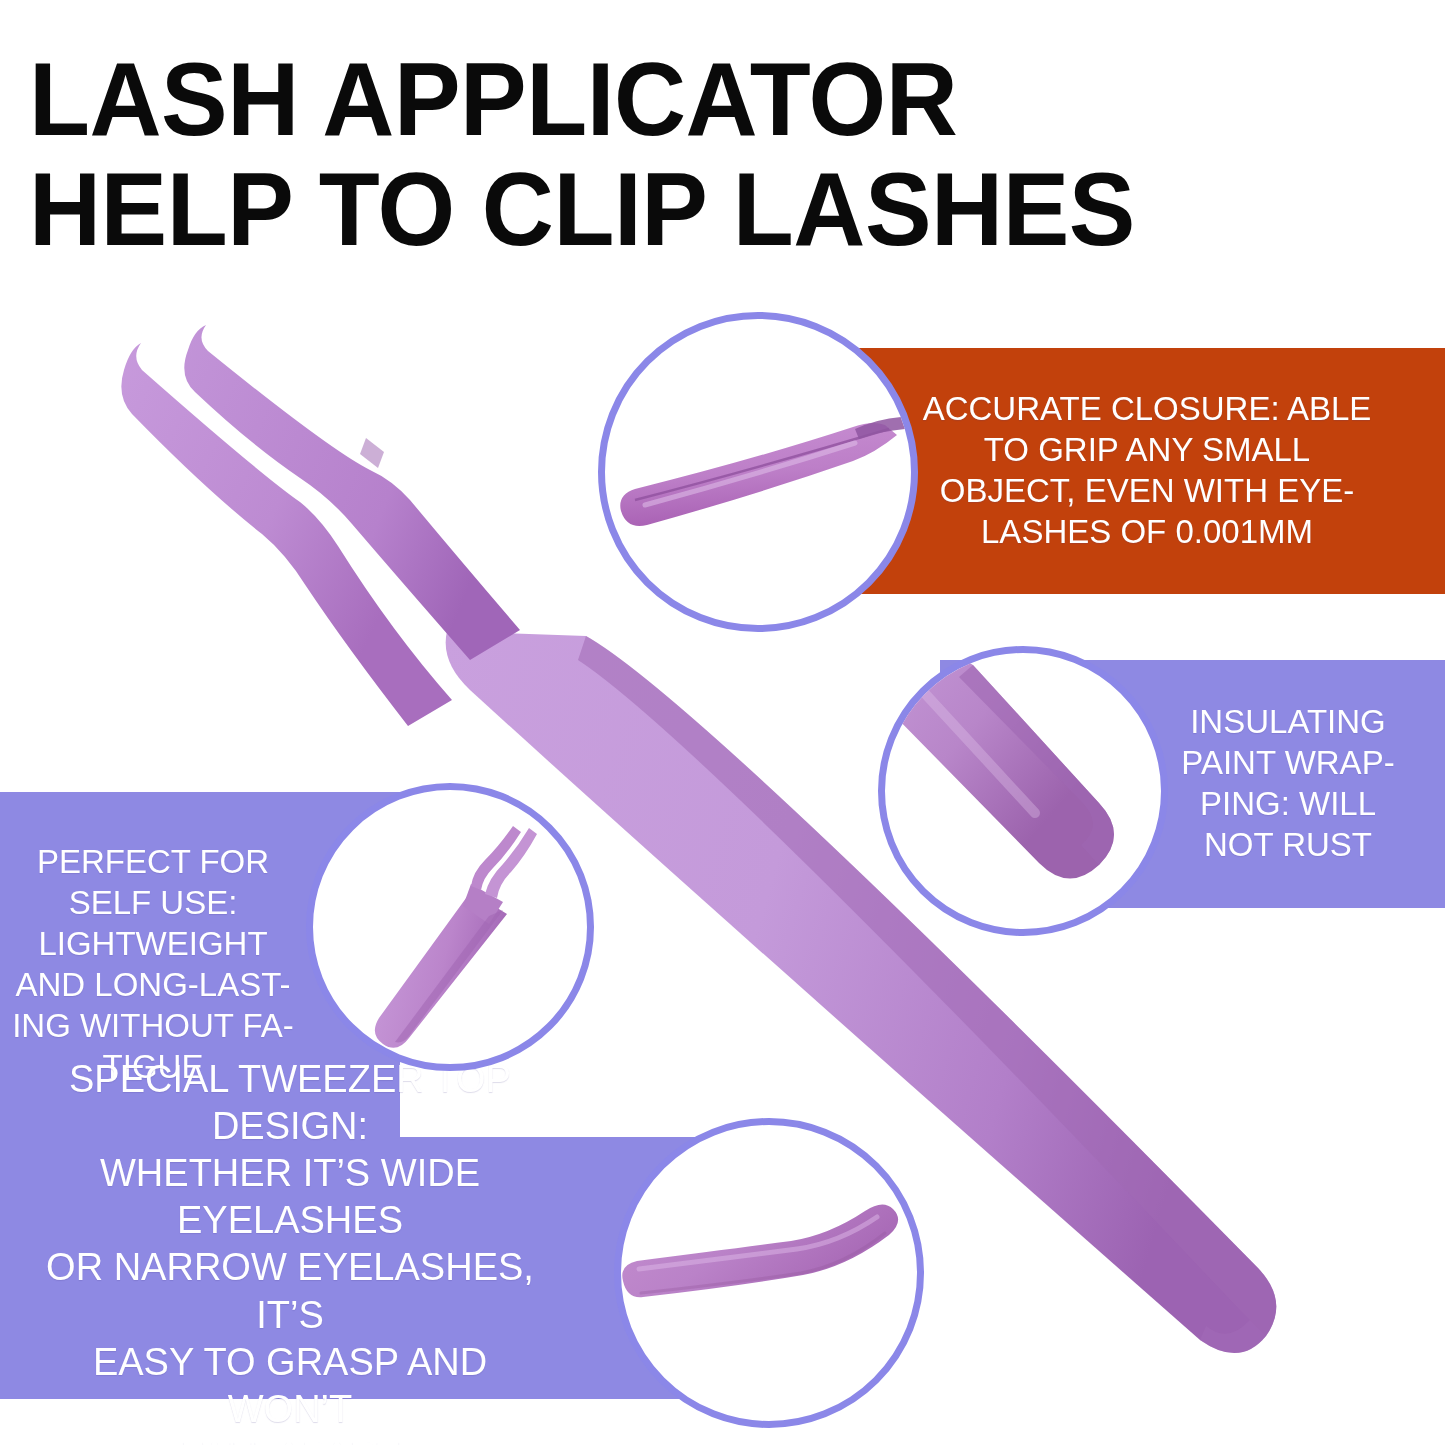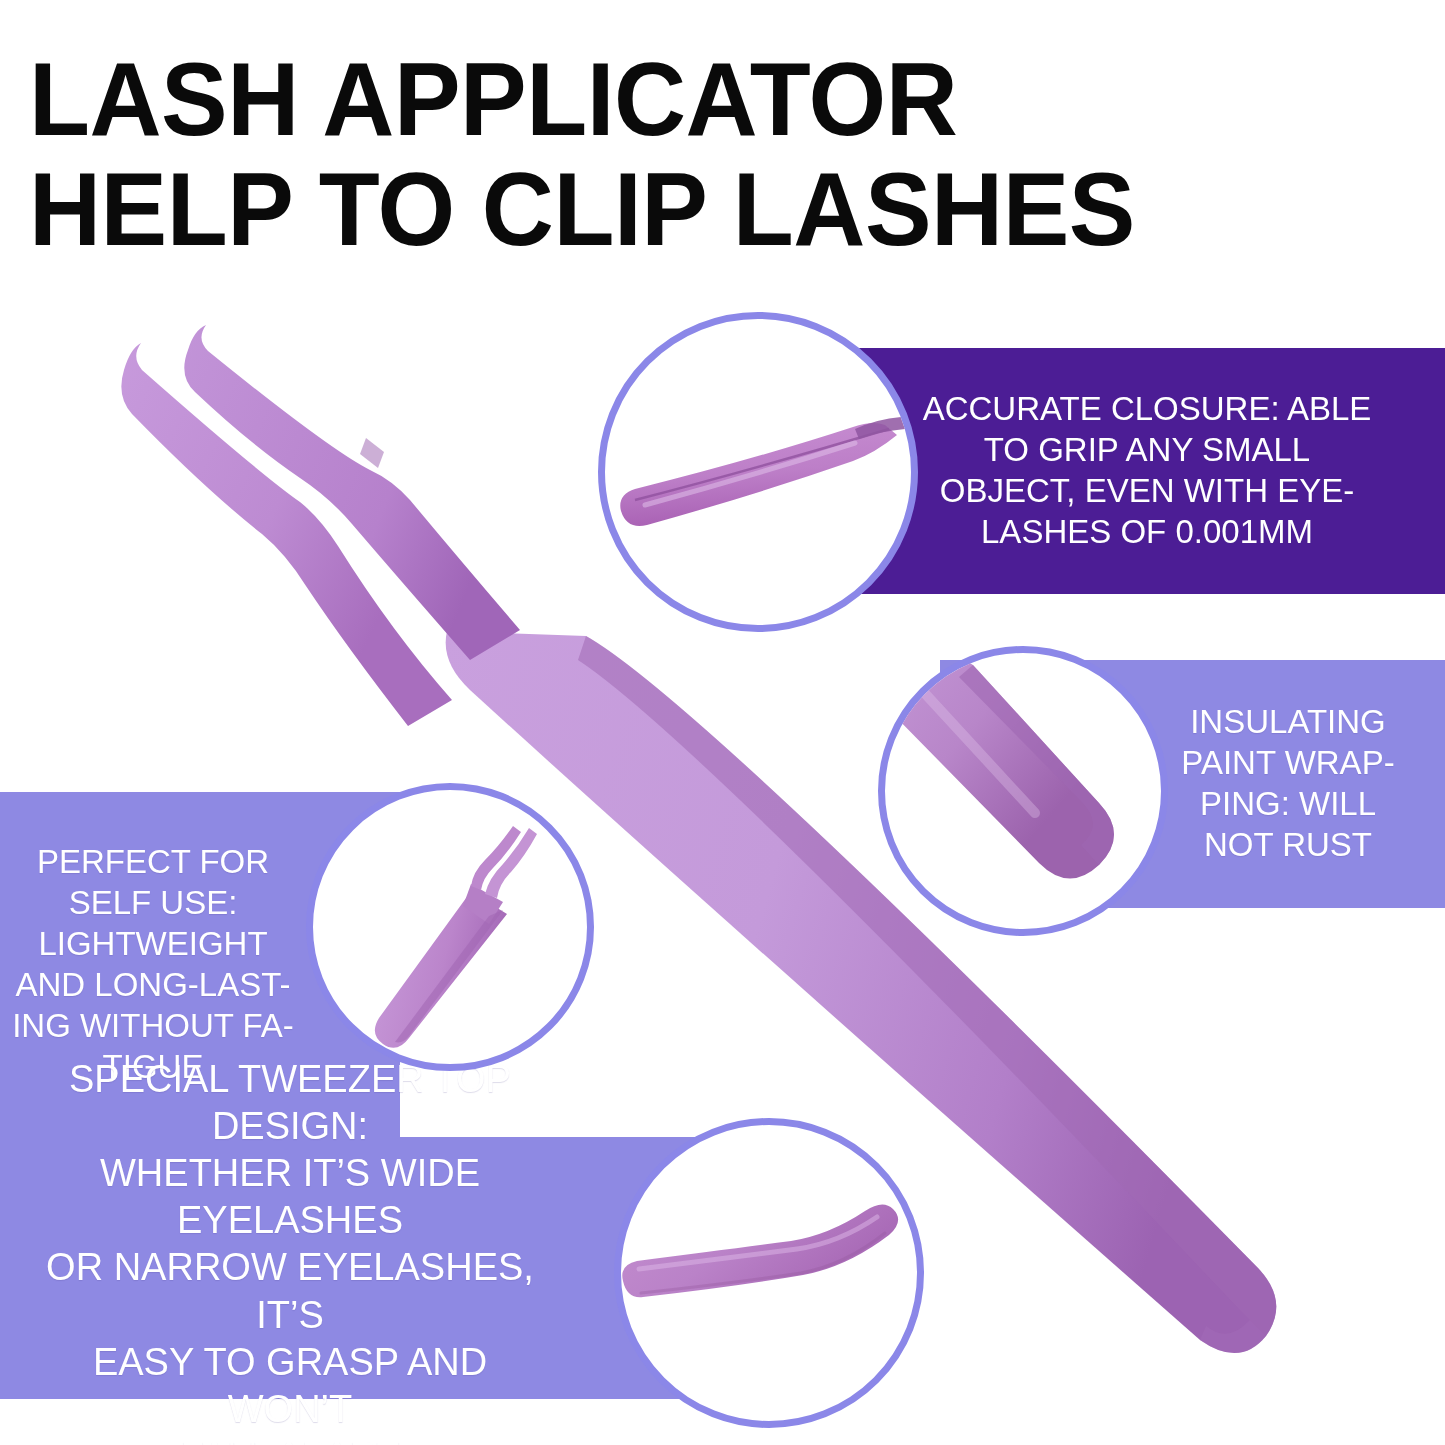--- a/index.html
+++ b/index.html
@@ -173,21 +173,21 @@
                Q 206 490 132 414
                Q 116 396 124 370
                Q 130 349 141 343 Z" fill="url(#prongGrad)"></path>
 
       <path d="M 366 438 L 384 452 L 378 468 L 360 454 Z" fill="#9a5fae" opacity="0.5"></path>
 
       <path d="M 1200 1340 Q 1240 1368 1266 1336 L 1250 1320 Q 1228 1344 1206 1326 Z" fill="#a36cb7" opacity="0.45"></path>
     </svg>
   </div>
 
-  <div class="banner" id="banner-accurate" style="background: #4c1d95;">
+  <div class="banner" id="banner-accurate" style="background: #c2410c;">
     <span class="banner-text" style="color: rgb(255, 255, 255);">ACCURATE CLOSURE: ABLE
 TO GRIP ANY SMALL
 OBJECT, EVEN WITH EYE-
 LASHES OF 0.001MM</span>
   </div>
 
   <div class="banner" id="banner-insulating" style="background: rgb(142, 137, 227);">
     <span class="banner-text" style="color: rgb(255, 255, 255);">INSULATING
 PAINT WRAP-
 PING: WILL

